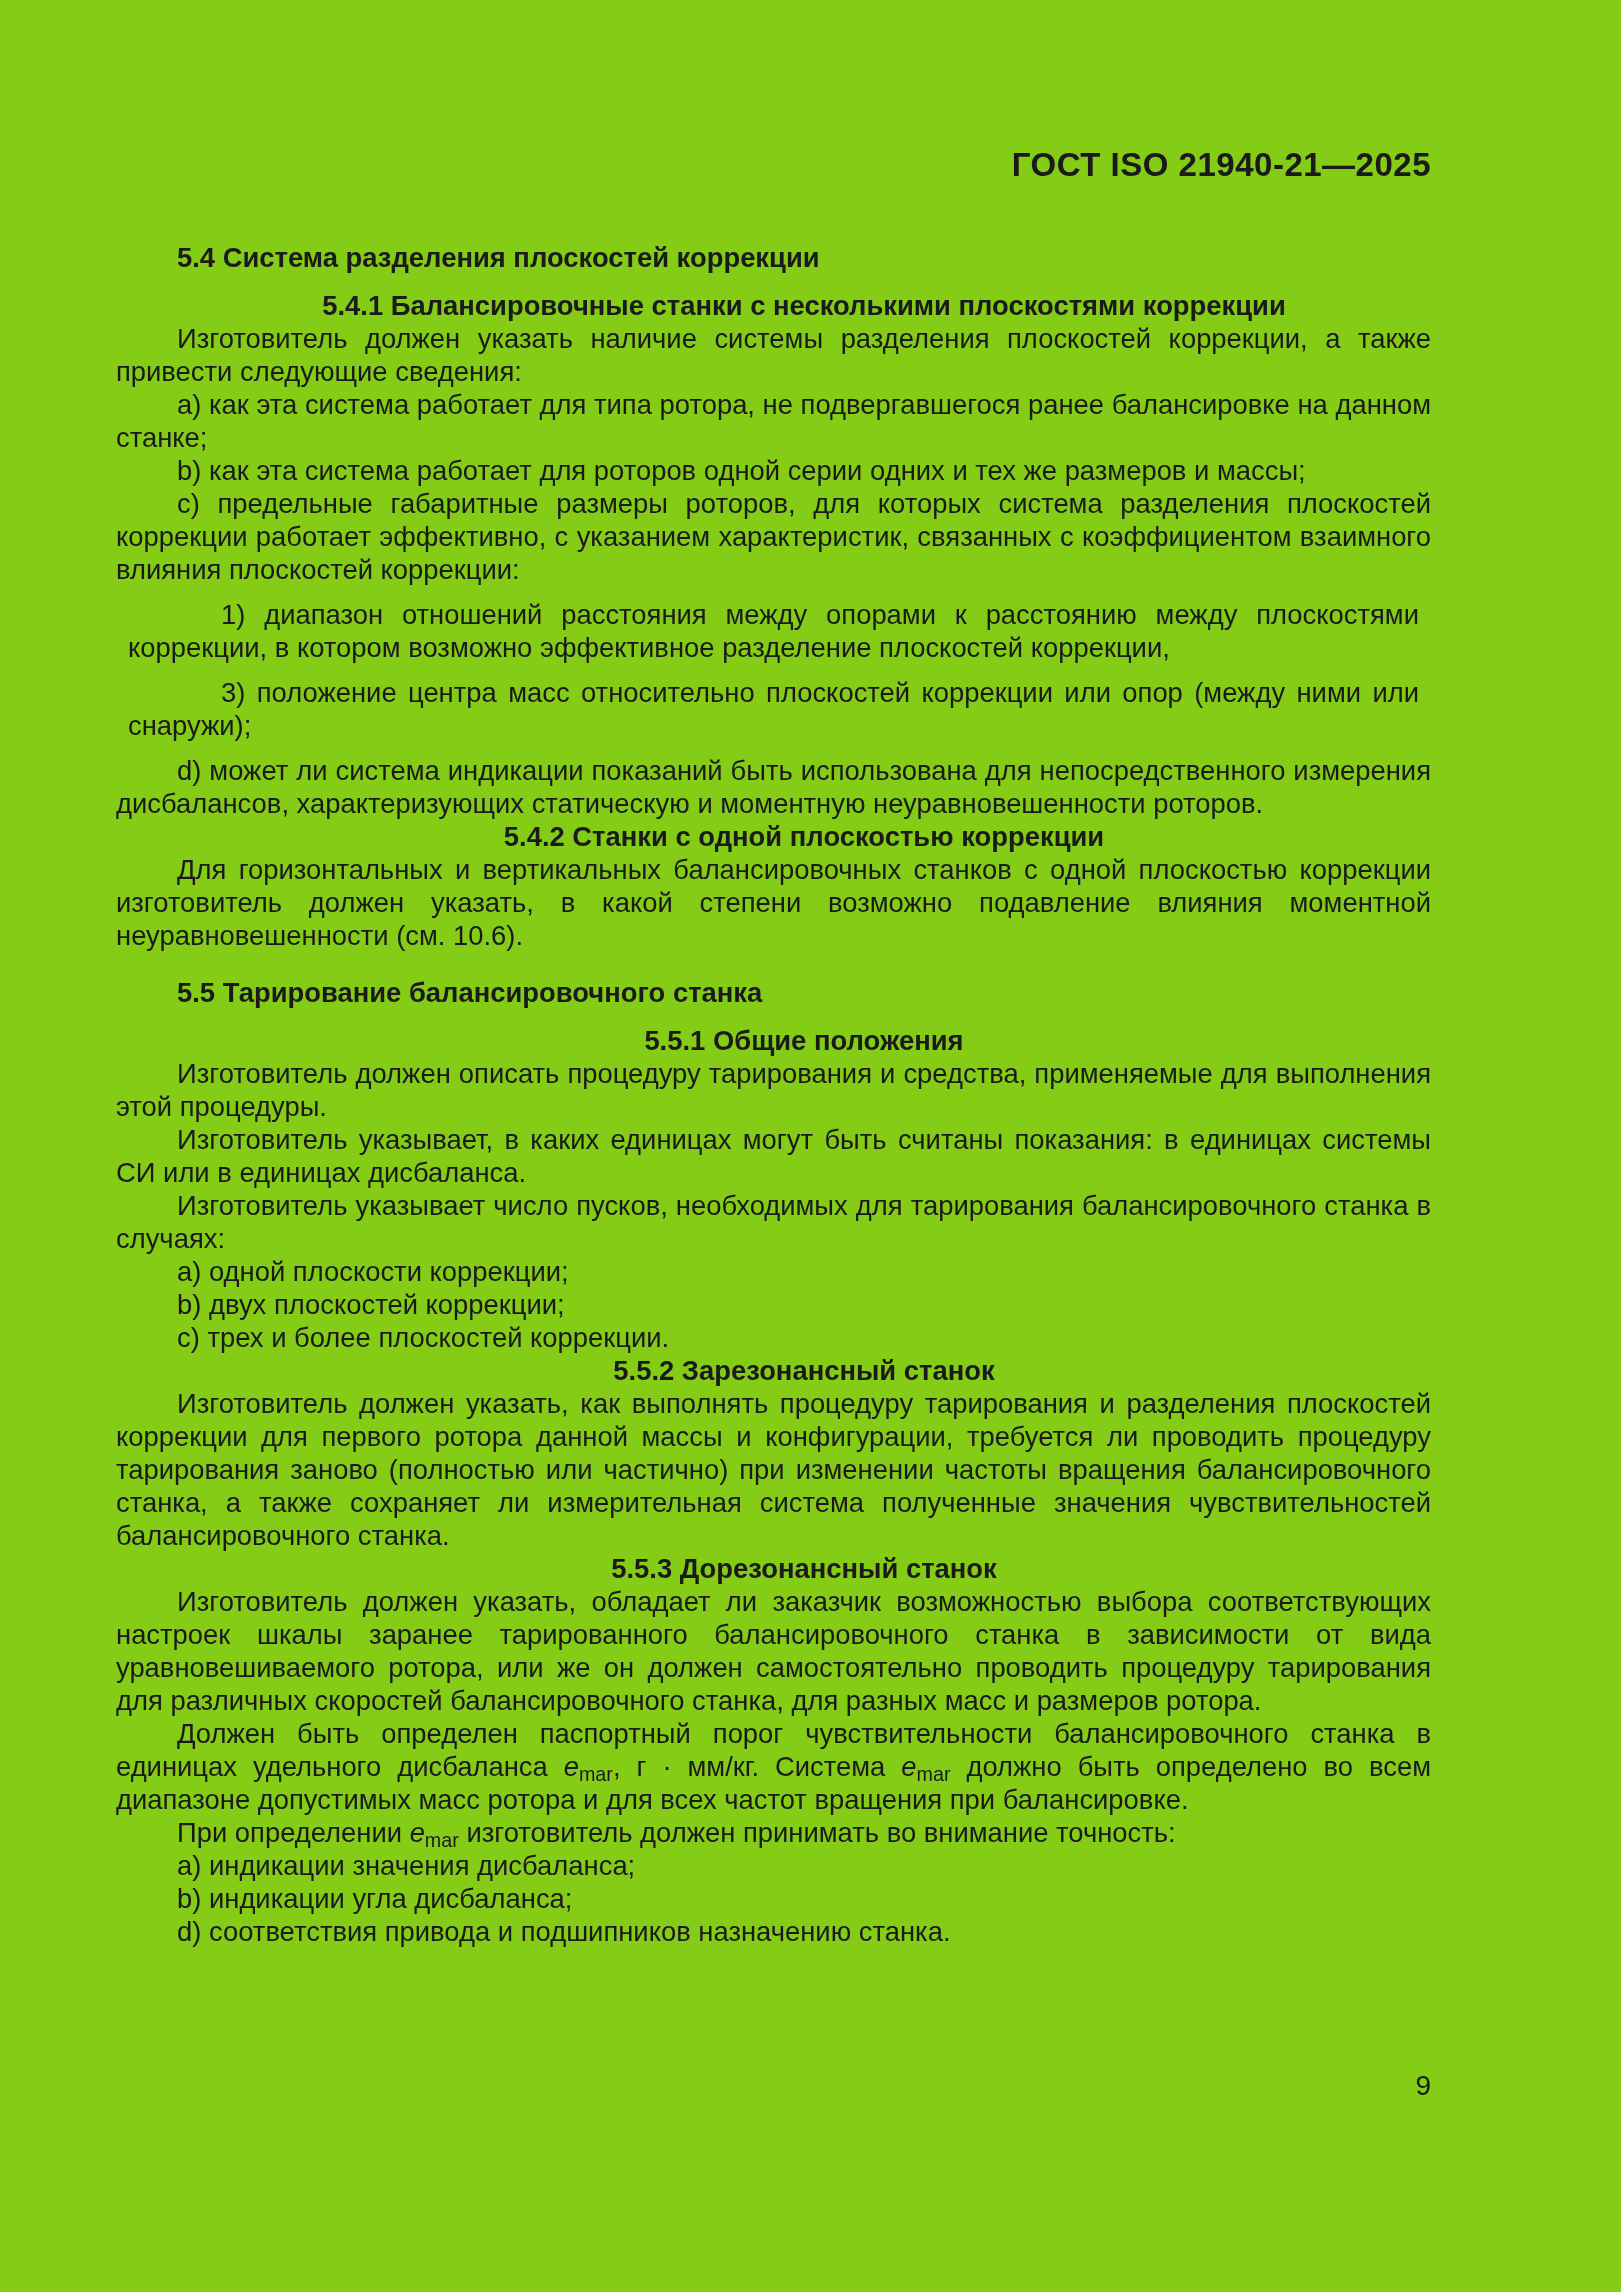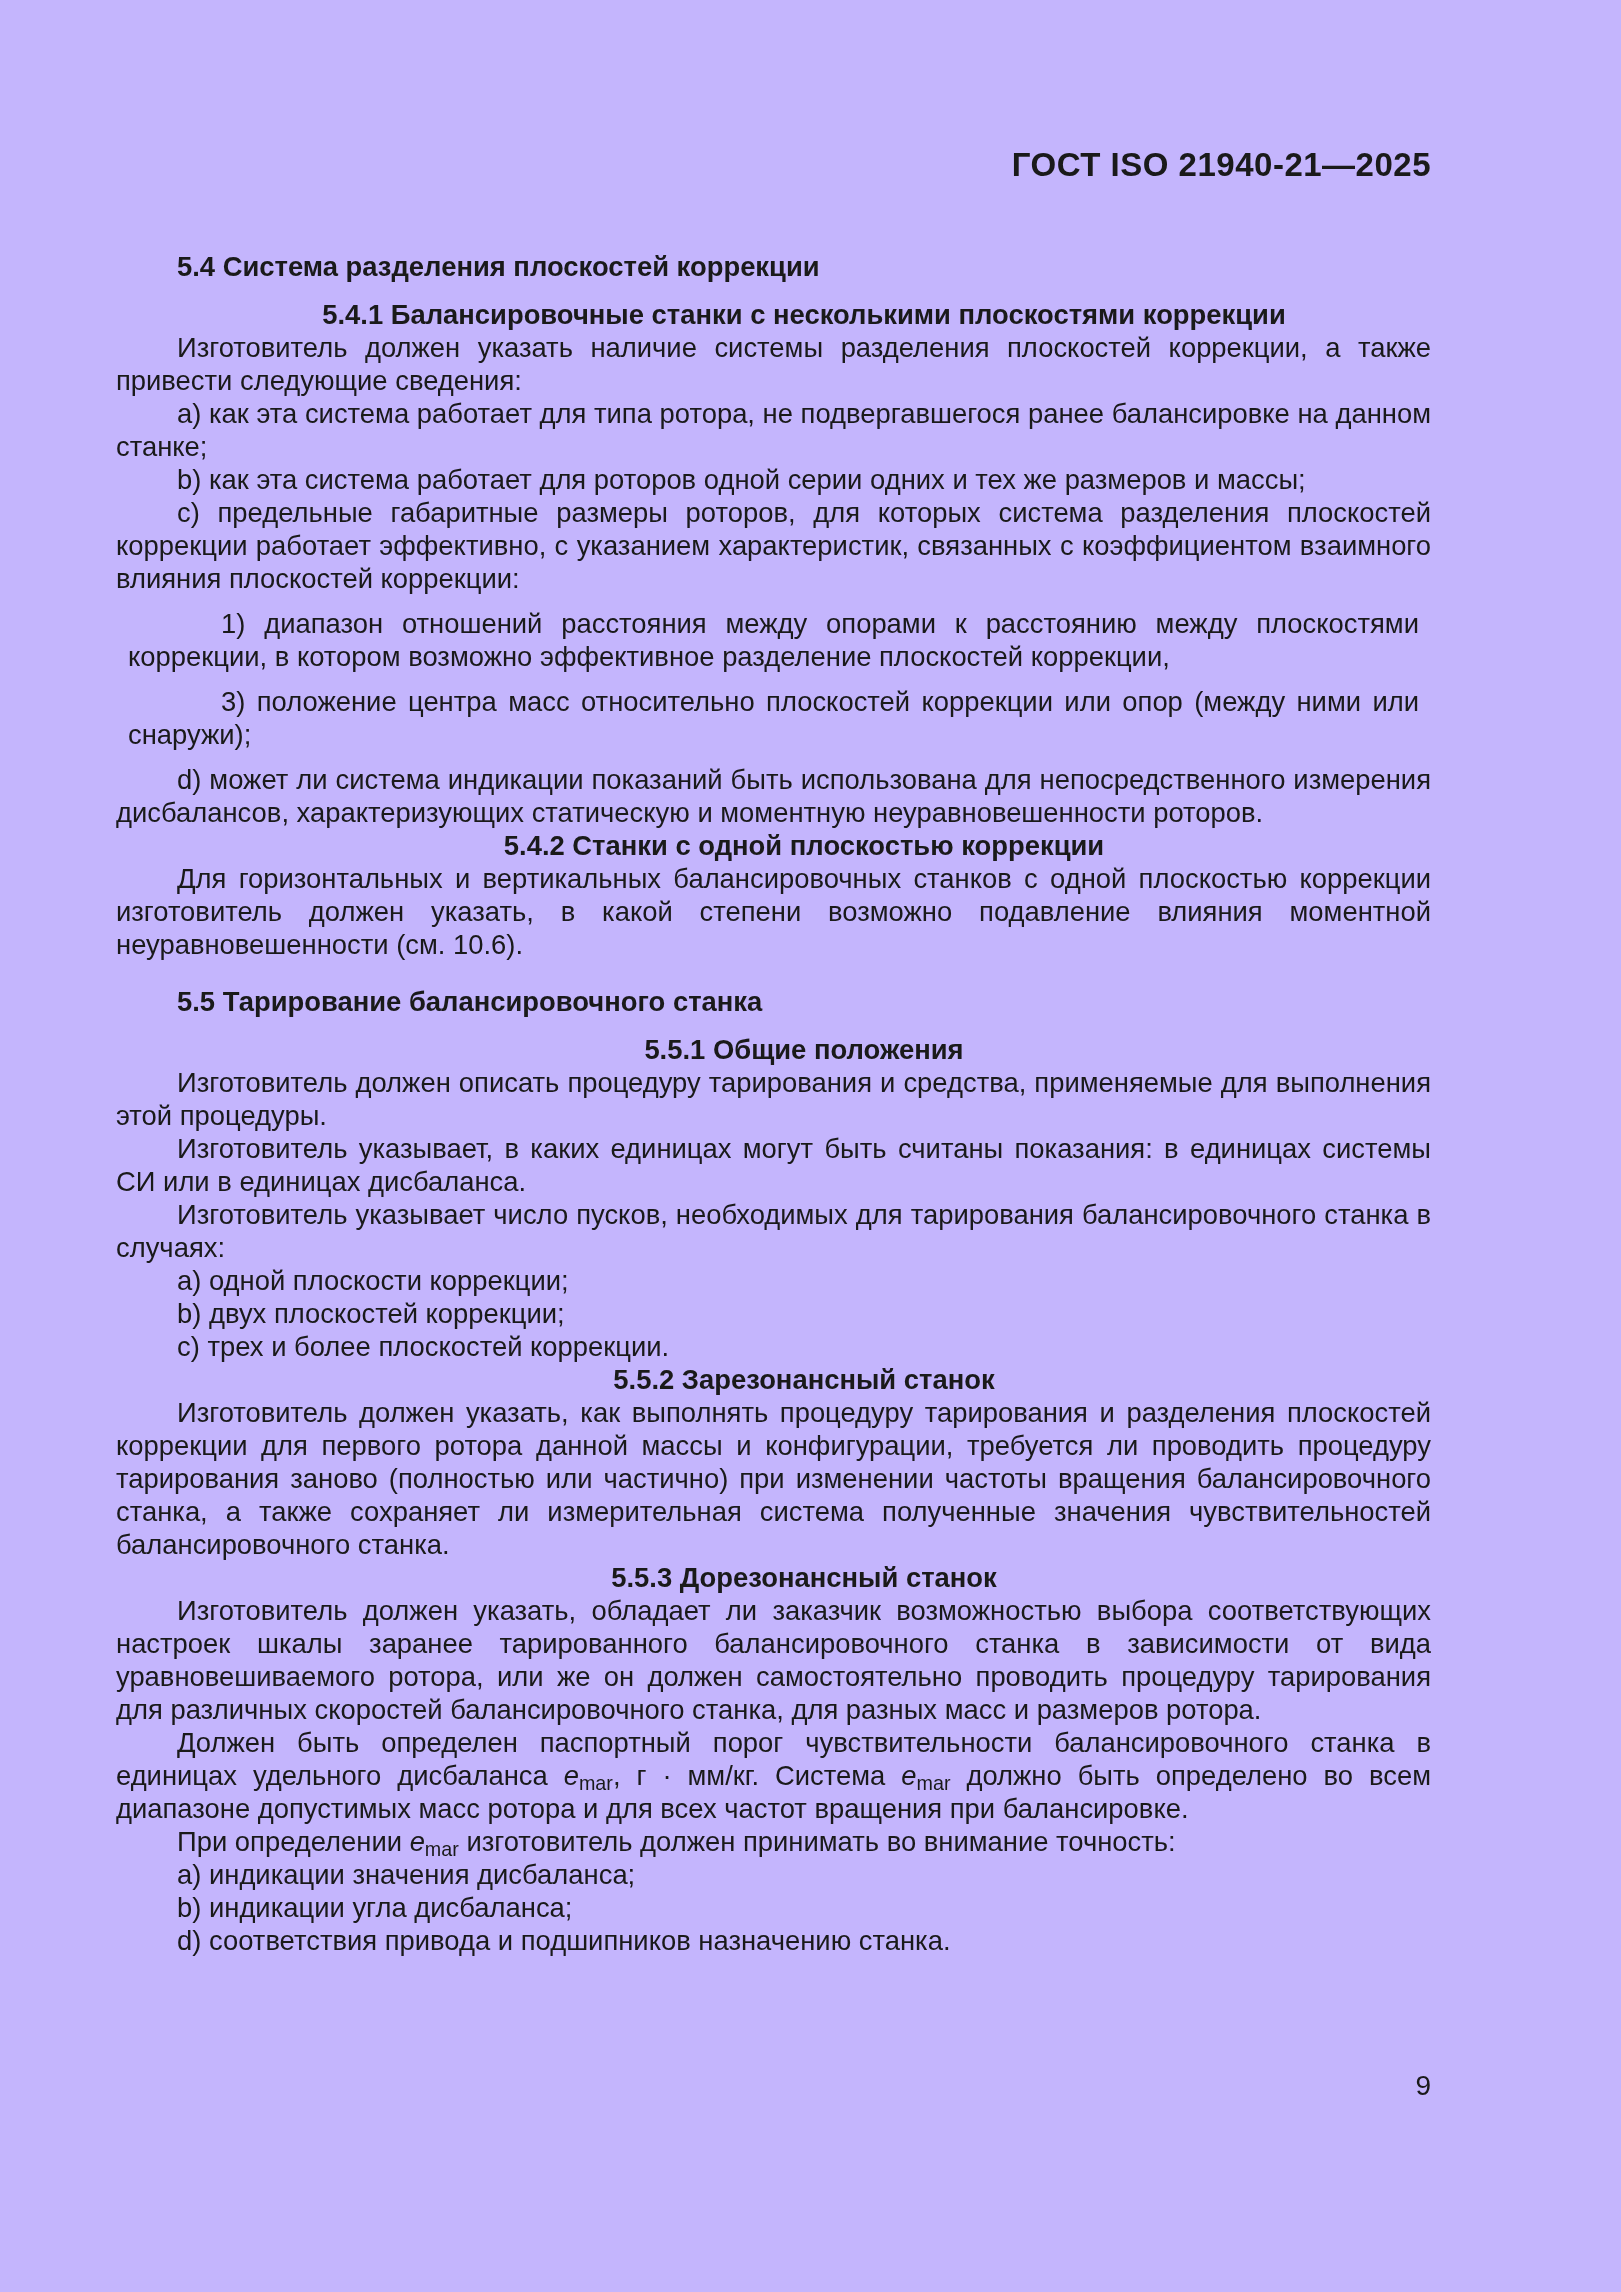--- a/index.html
+++ b/index.html
@@ -5,21 +5,21 @@
   html, body { margin: 0; padding: 0; }
   body {
     width: 1621px; height: 2293px;
     background: #ffffff;
     font-family: "Liberation Sans", sans-serif;
     color: #1a1a1a;
   }
   .page {
     position: relative;
     width: 1621px; height: 2293px;
-    background: #c4b5fd;
+    background: #84cc16;
     overflow: hidden;
   }
   .running-header {
     position: absolute;
     top: 147px; left: 116px; width: 1315px;
     text-align: right;
     font-weight: bold;
     font-size: 33px;
     line-height: 35px;
     letter-spacing: 0.5px;
@@ -30,21 +30,21 @@
     top: 233px; left: 116px; width: 1315px;
     font-size: 27.4px;
     line-height: 33px;
   }
   .h2 {
     font-size: 27.4px;
     font-weight: bold;
     margin: 24.5px 0 14.7px 61px;
     text-align: left;
   }
-  .h2:first-child { margin-top: 17px; }
+  .h2:first-child { margin-top: 8px; }
   .h3 {
     font-size: 27.4px;
     font-weight: bold;
     margin: 0 0 0 61px;
     text-align: center;
   }
   .p {
     margin: 0;
     text-align: justify;
     text-indent: 61px;

